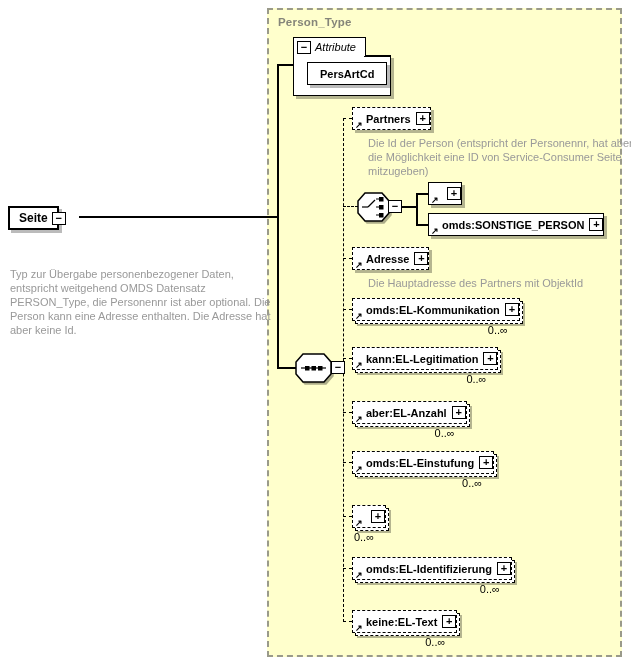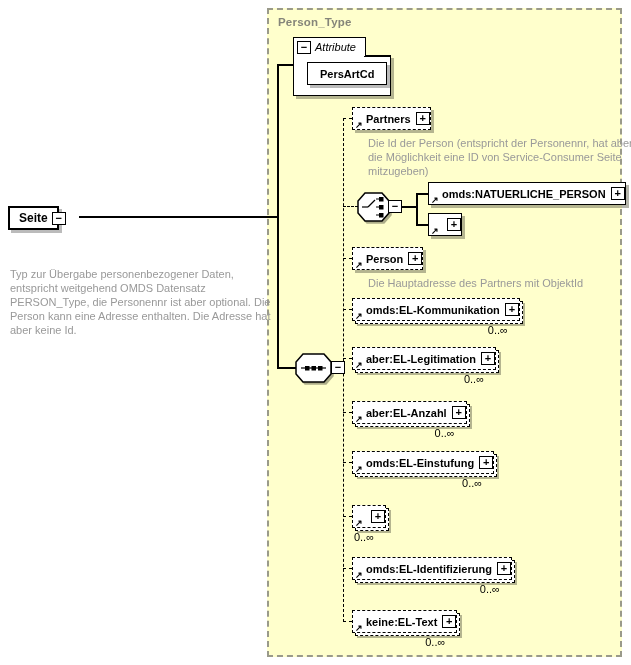--- a/index.html
+++ b/index.html
@@ -155,51 +155,51 @@
     <rect x="22" y="5" width="4.5" height="4.5" fill="#000"></rect>
     <rect x="22" y="13" width="4.5" height="4.5" fill="#000"></rect>
     <rect x="22" y="21" width="4.5" height="4.5" fill="#000"></rect>
   </svg>
   <span class="toggle abs" style="left:388px; top:200px;">−</span>
 
   <div class="row solidbox" style="left:428px; top:182px;">
     <div class="boxwrap">
       <div class="ebox">
         <span class="ref-arrow">↗</span>
-        <span>omds:NATUERLICHE_PERSON</span>
         <span class="toggle">+</span>
       </div>
     </div>
   </div>
 
   <div class="row solidbox" style="left:428px; top:213px;">
     <div class="boxwrap">
       <div class="ebox">
         <span class="ref-arrow">↗</span>
+        <span>omds:SONSTIGE_PERSON</span>
         <span class="toggle">+</span>
       </div>
     </div>
   </div>
 
   <div class="row single" style="left:352px; top:107px;">
     <div class="boxwrap">
       <div class="ebox">
         <span class="ref-arrow">↗</span>
         <span>Partners</span>
         <span class="toggle">+</span>
       </div>
     </div>
   </div>
   <div class="anno" id="objektid-anno">Die Id der Person (entspricht der Personennr, hat aber auch die Möglichkeit eine ID von Service-Consumer Seite mitzugeben)</div>
 
   <div class="row single" style="left:352px; top:247px;">
     <div class="boxwrap">
       <div class="ebox">
         <span class="ref-arrow">↗</span>
-        <span>Person</span>
+        <span>Adresse</span>
         <span class="toggle">+</span>
       </div>
     </div>
   </div>
   <div class="anno" id="adresse-anno">Die Hauptadresse des Partners mit ObjektId</div>
 
   <div class="row" style="left:352px; top:298px;">
     <div class="boxwrap">
       <div class="ghost"></div>
       <div class="ebox">
@@ -209,21 +209,21 @@
       </div>
     </div>
     <div class="card">0..∞</div>
   </div>
 
   <div class="row" style="left:352px; top:347px;">
     <div class="boxwrap">
       <div class="ghost"></div>
       <div class="ebox">
         <span class="ref-arrow">↗</span>
-        <span>aber:EL-Legitimation</span>
+        <span>kann:EL-Legitimation</span>
         <span class="toggle">+</span>
       </div>
     </div>
     <div class="card">0..∞</div>
   </div>
 
   <div class="row" style="left:352px; top:401px;">
     <div class="boxwrap">
       <div class="ghost"></div>
       <div class="ebox">

